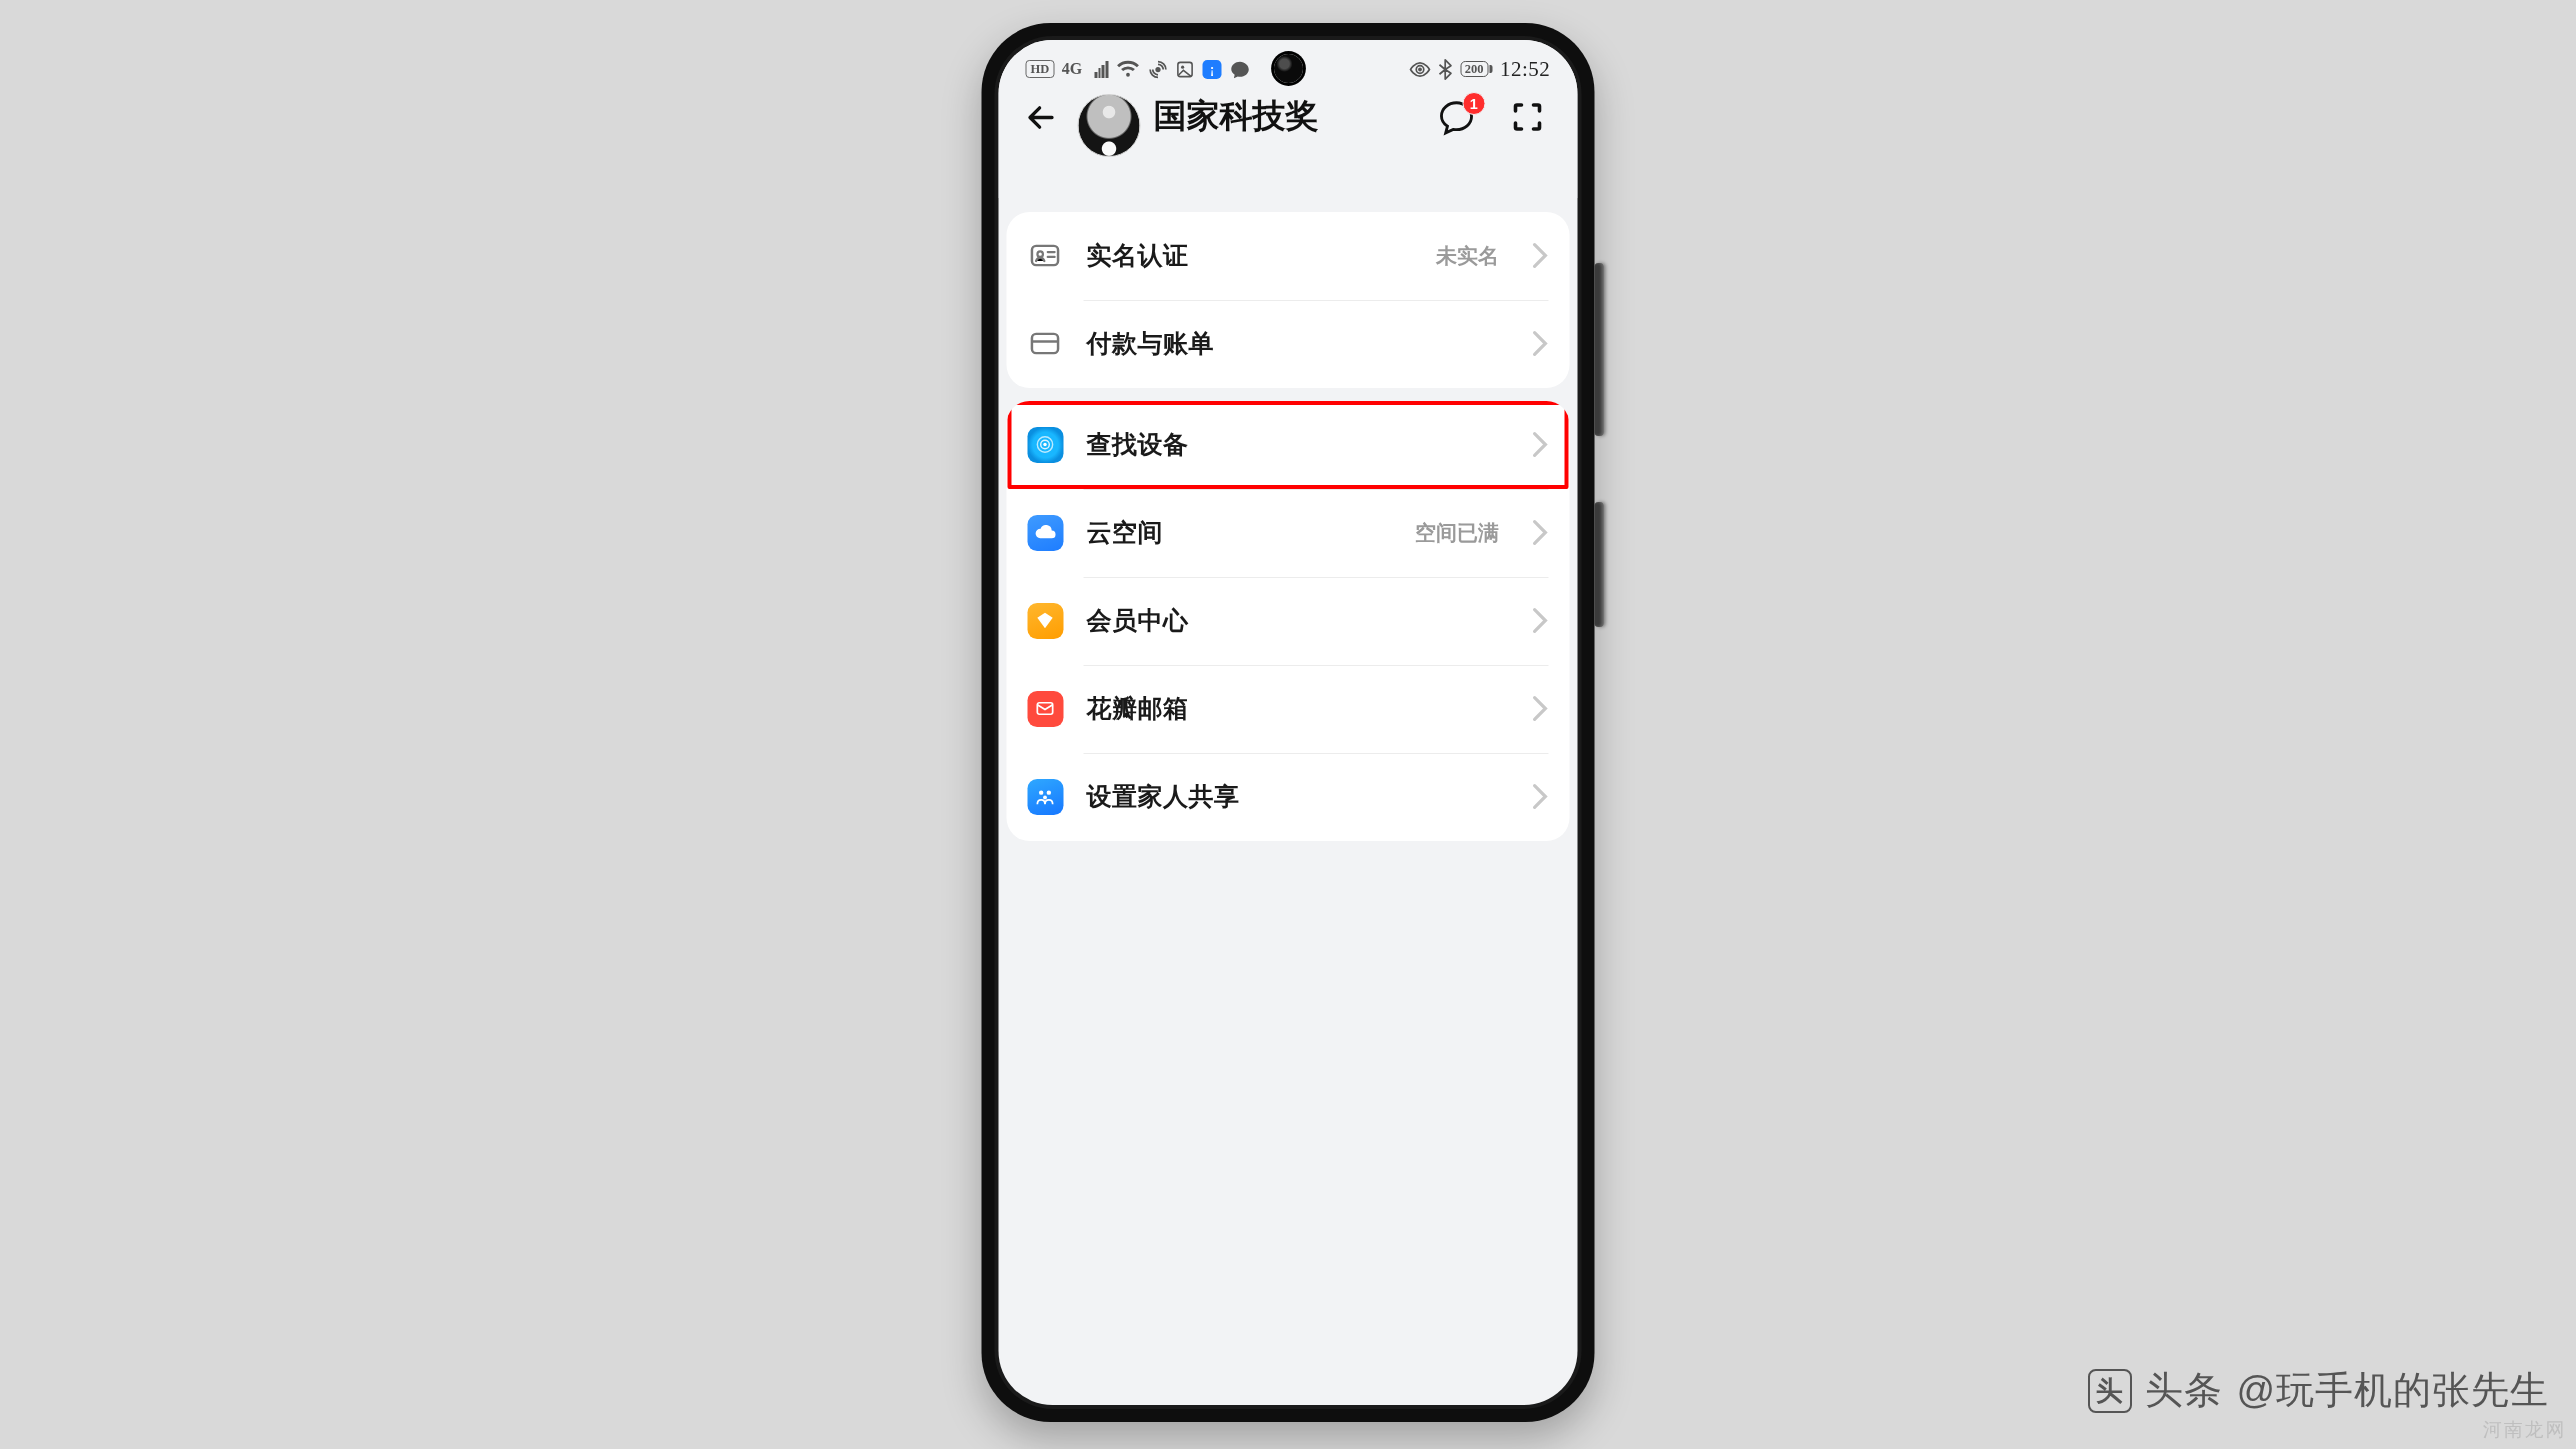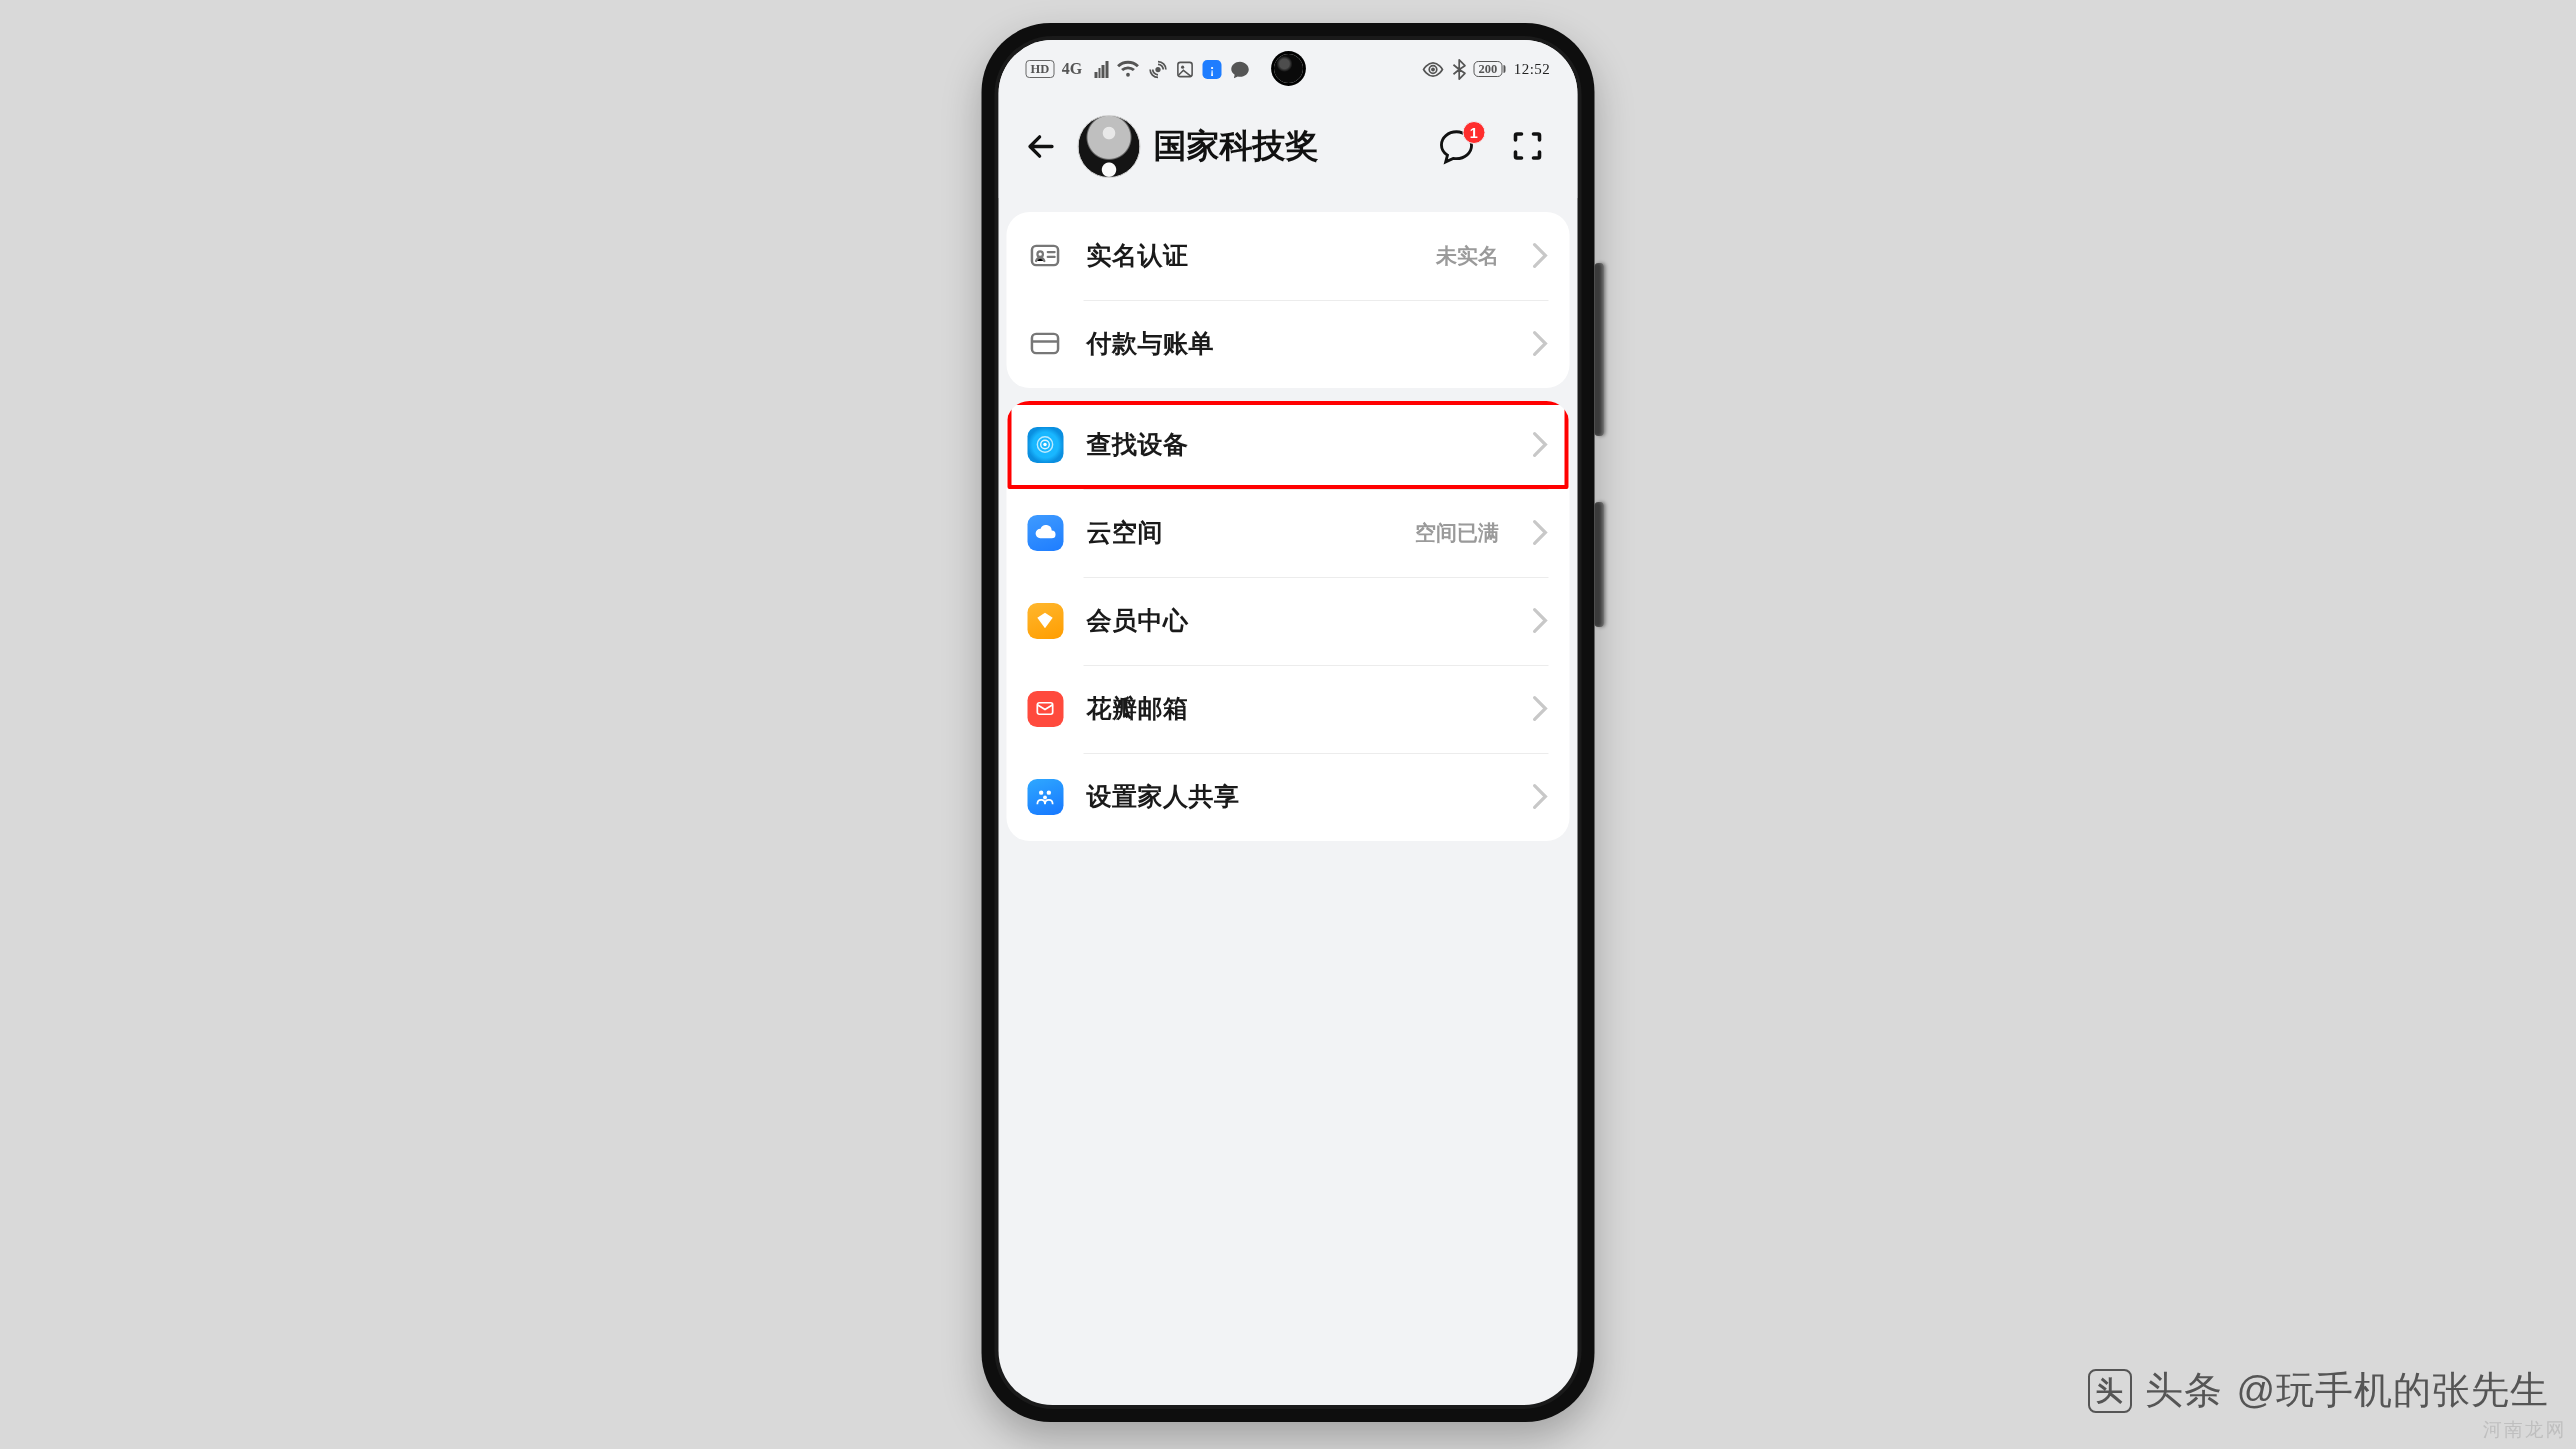--- a/index.html
+++ b/index.html
@@ -82,28 +82,28 @@
   .status .left, .status .right { display:flex; align-items:center; gap:7.7px; }
   .status .badge {
     font-size: 12.5px;
     line-height: 1;
     padding: 1.9px 3.8px;
     border: 1.4px solid #666;
     border-radius: 3.8px;
     color: #555;
     font-weight: 600;
   }
-  .status .time { font-size: 15px; font-weight: 400; letter-spacing: 0.5px; color:#222; }
+  .status .time { font-size: 21px; font-weight: 400; letter-spacing: 0.5px; color:#222; }
   .status svg { display:block; }
 
   
   .title-row {
     height: 104px;
     display: flex;
-    align-items: center;
+    align-items: flex-start;
     padding: 0 19px;
     gap: 13.4px;
     background: #f2f3f5;
   }
   .back-btn {
     width: 46px; height: 46px;
     display:flex; align-items:center; justify-content:center;
     color:#111;
   }
   .avatar {

